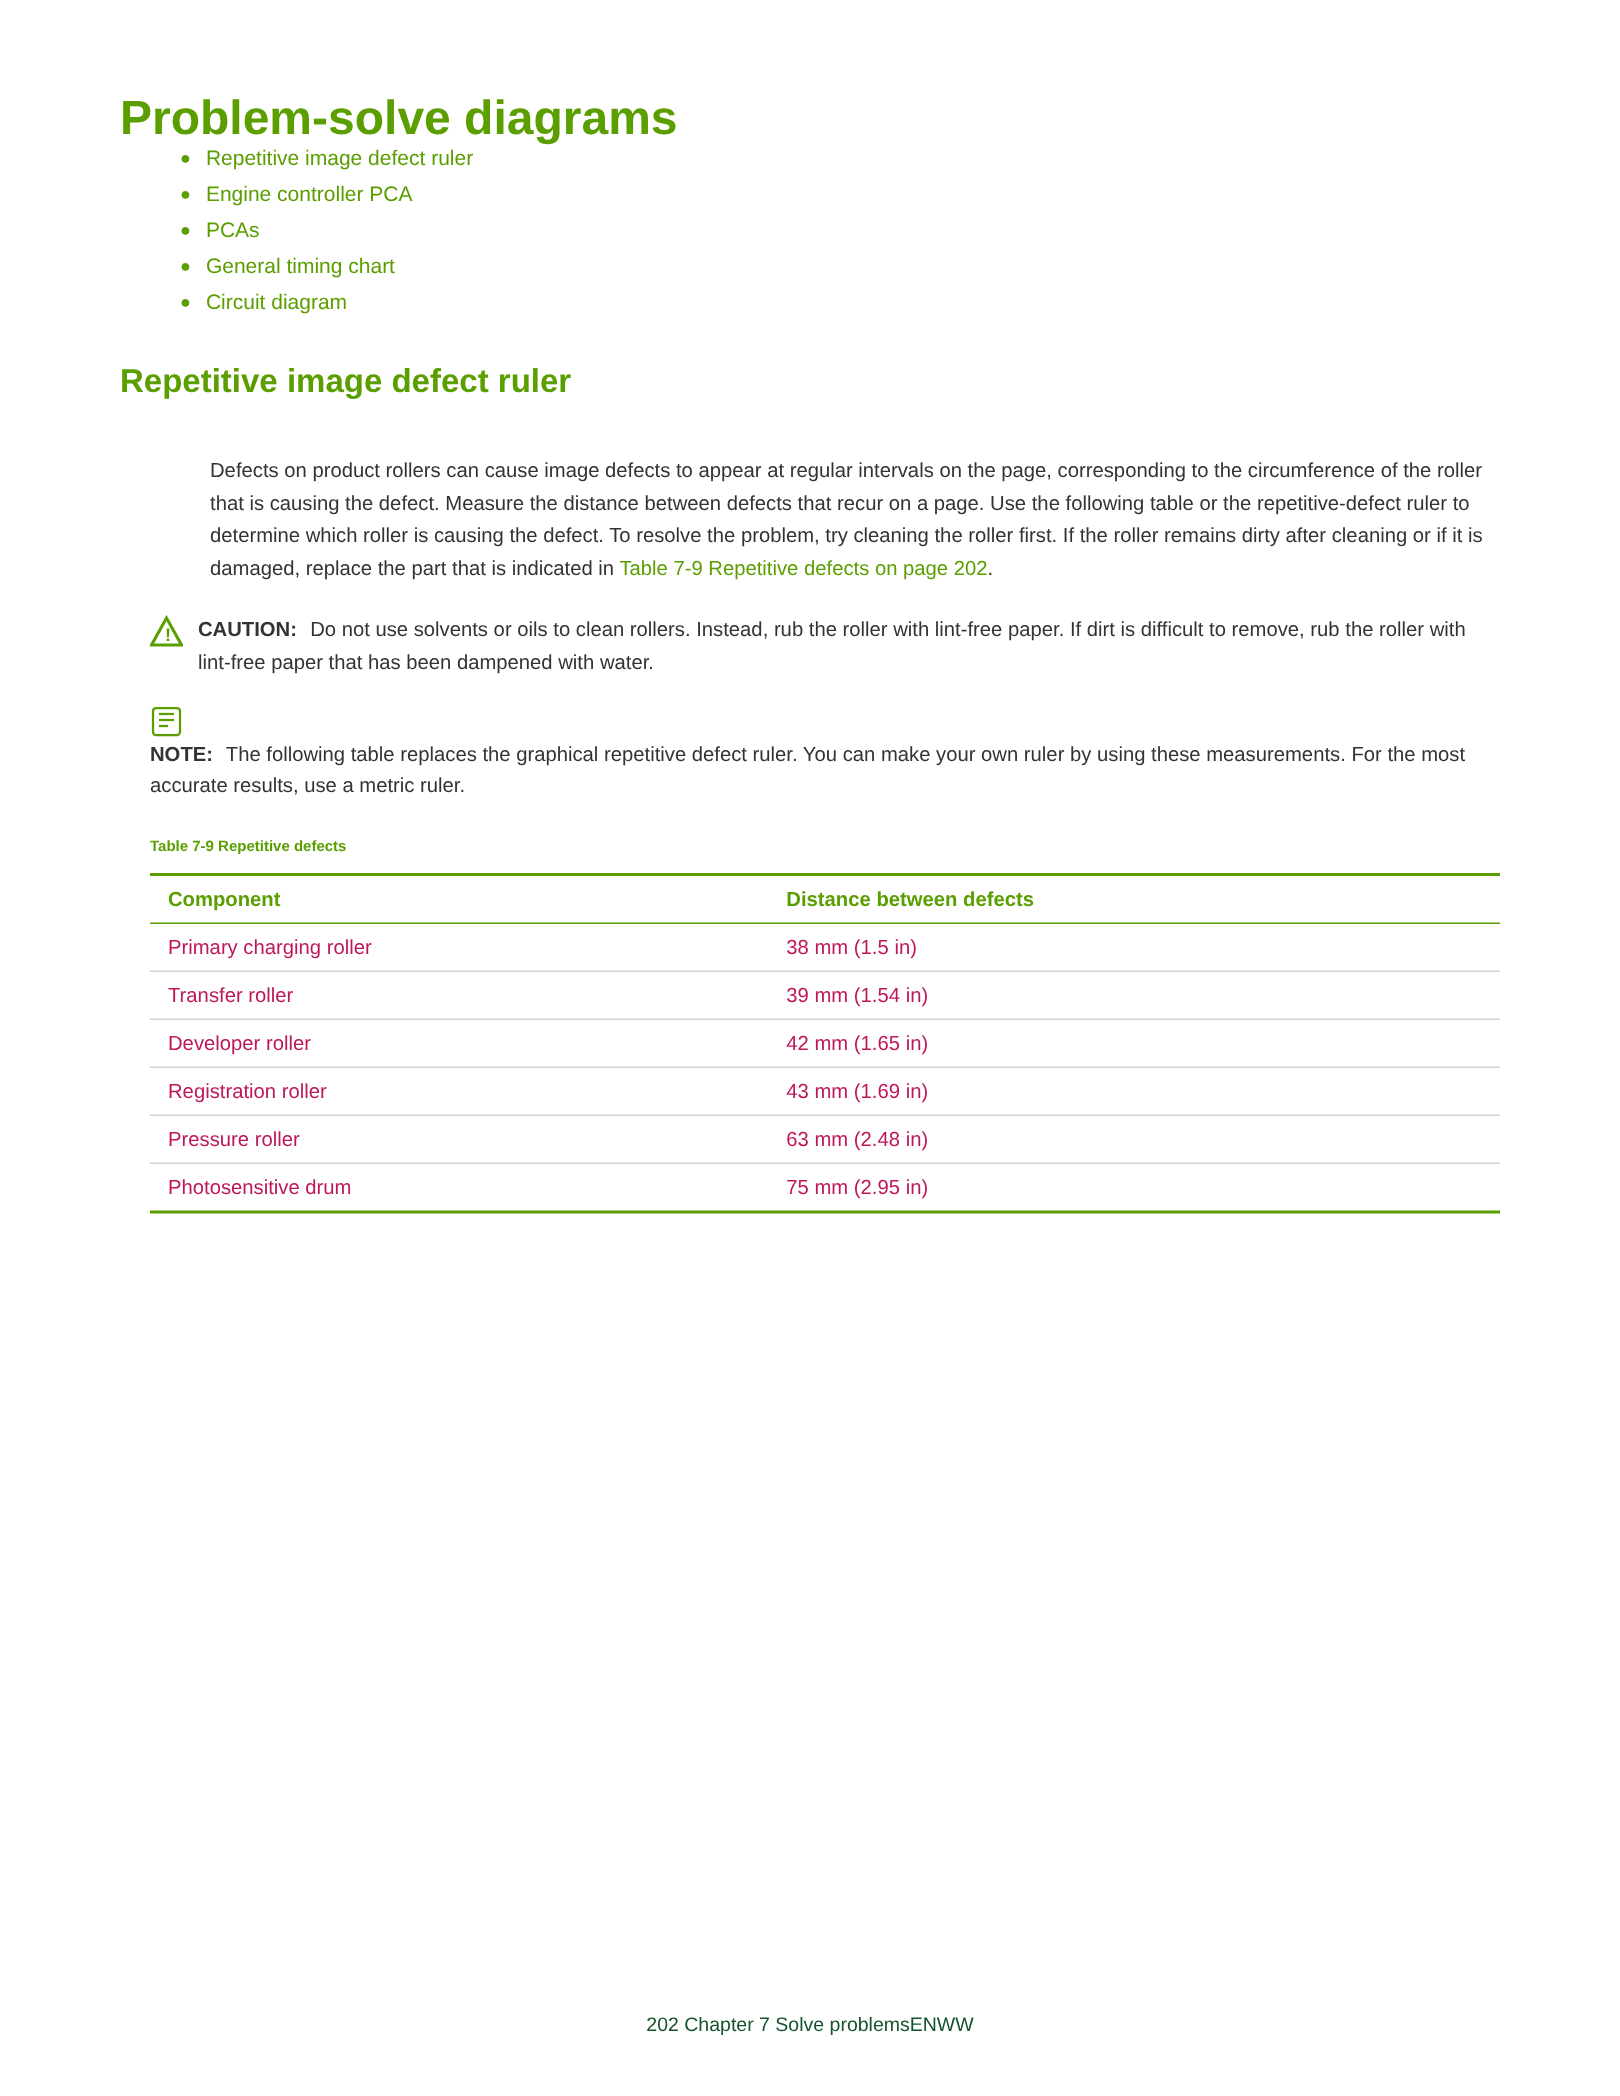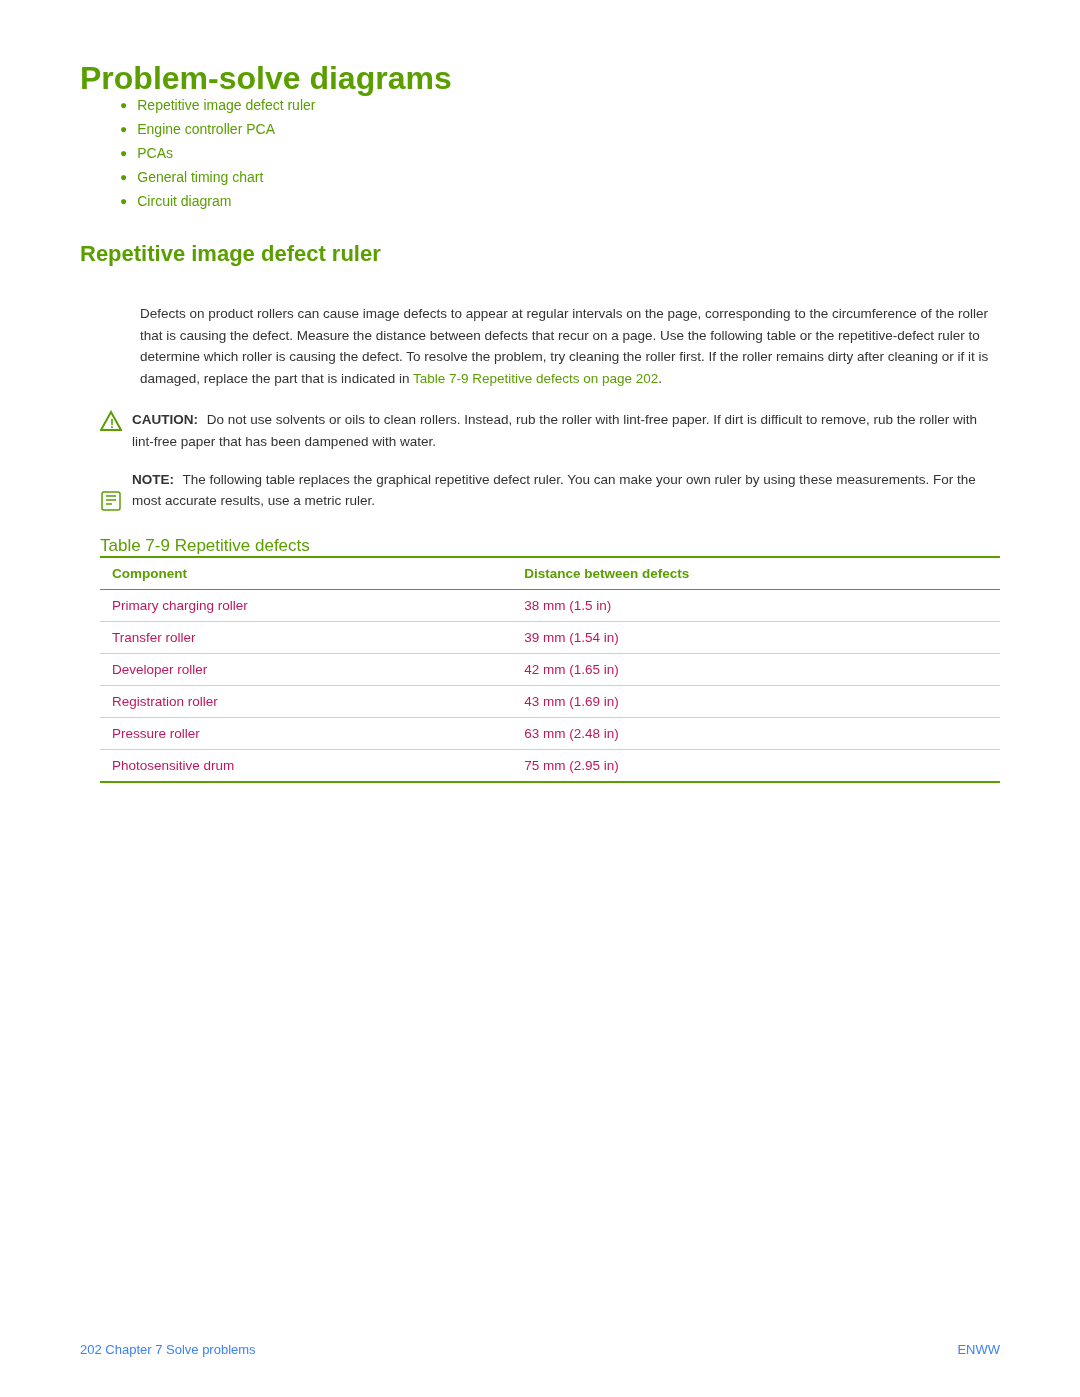--- a/index.html
+++ b/index.html
@@ -99,25 +99,26 @@
       height: 22px;
     }
 
     .caution-label {
       font-weight: bold;
       margin-right: 5px;
     }
 
     .note-box {
       display: flex;
-      align-items: flex-end;
+      align-items: flex-start;
       margin-bottom: 24px;
       margin-left: 20px;
       line-height: 1.6;
       font-size: 13.5px;
+      flex-direction: column;
     }
 
     .note-icon {
       width: 22px;
       height: 22px;
       margin-right: 10px;
       flex-shrink: 0;
       margin-top: 1px;
     }
 
@@ -125,24 +126,24 @@
       font-weight: bold;
       margin-right: 5px;
     }
 
     .table-section {
       margin-left: 20px;
       margin-bottom: 24px;
     }
 
     .table-title {
-      font-size: 17px;
-      font-weight: normal;
-      color: #5a9e00;
-      margin-bottom: 0;
+      font-size: 10px;
+      font-weight: bold;
+      color: #5a9e00;
+      margin-bottom: 12px;
     }
 
     .defects-table {
       width: 100%;
       border-collapse: collapse;
       border-top: 2px solid #5a9e00;
       border-bottom: 2px solid #5a9e00;
       font-size: 13.5px;
     }
 
@@ -169,23 +170,23 @@
       padding: 8px 12px;
       color: #be185d;
     }
 
     .page-footer {
       position: absolute;
       bottom: 40px;
       left: 80px;
       right: 80px;
       display: flex;
-      justify-content: space-between;
+      justify-content: center;
       font-size: 13px;
-      color: #3b82f6;
+      color: #14532d;
     }
   </style>
 </head>
 <body>
 
 <div class="page-container">
 
   <h1 class="page-title">Problem-solve diagrams</h1>
 
   <ul class="toc-list">

